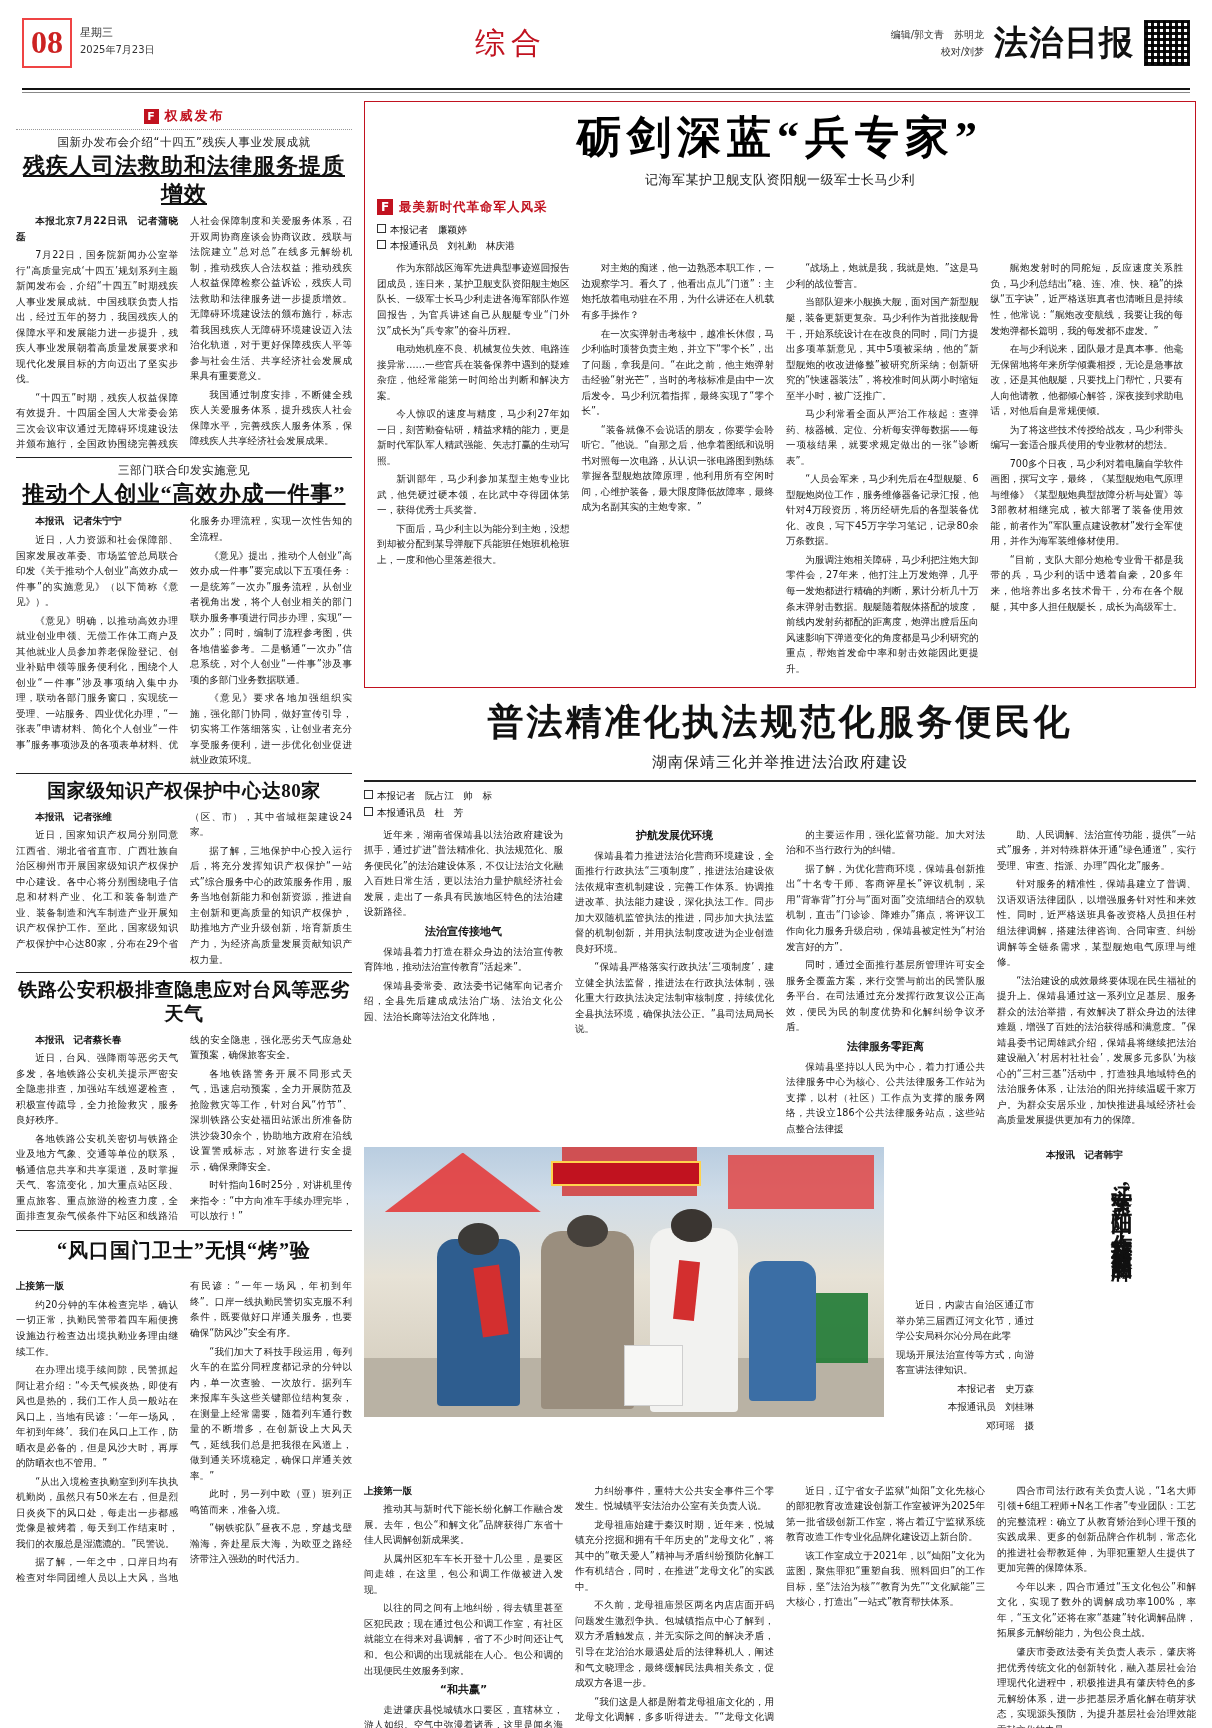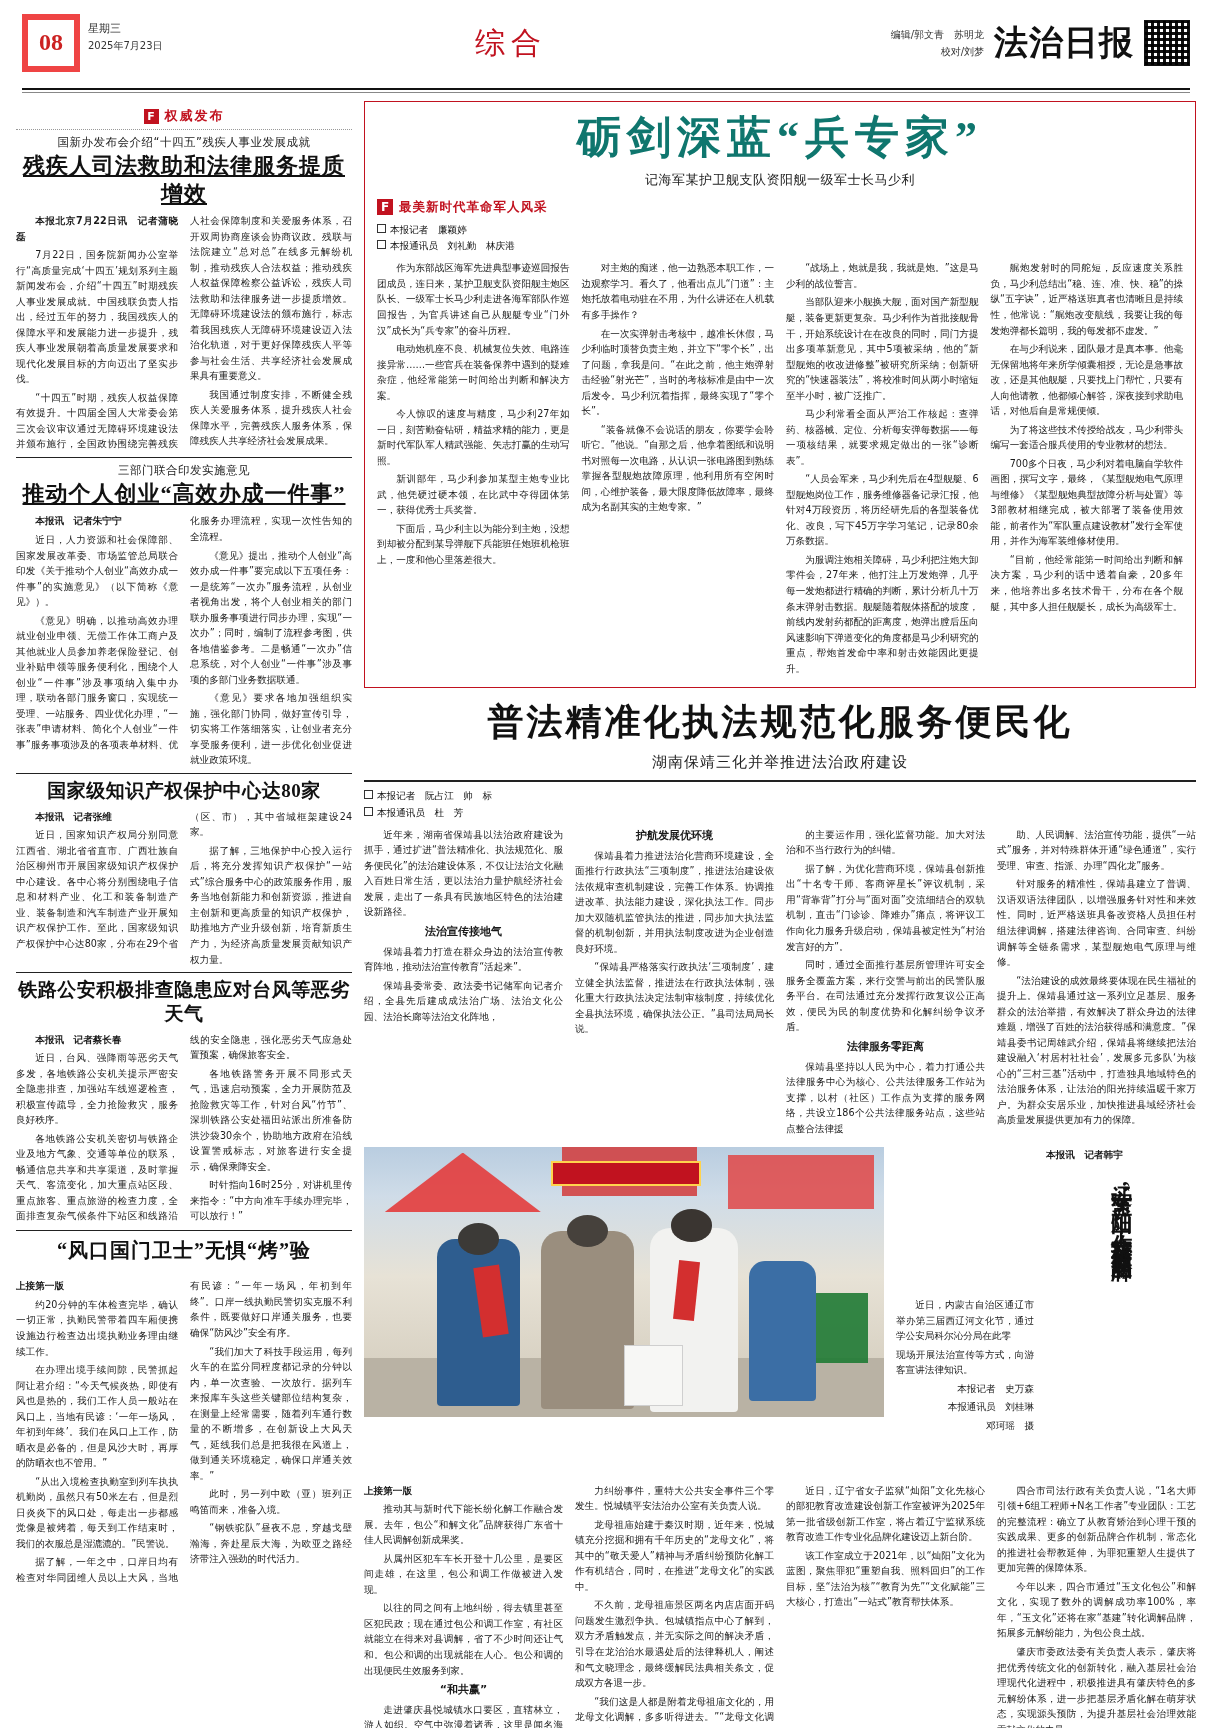--- a/index.html
+++ b/index.html
@@ -10,22 +10,22 @@
     color:#111;
     position:relative;
     overflow:hidden;
   }
   .page{width:1212px;height:1728px;position:relative;box-sizing:border-box;padding:0 16px;}
 
   
   .masthead{height:86px;display:flex;align-items:center;position:relative;padding:0 6px;}
   .mh-left{display:flex;align-items:flex-start;gap:8px;width:230px;}
   .page-num{
-    width:46px;height:46px;border:6px solid #ef4444;color:#c22;
-    font-size:24px;font-weight:bold;line-height:44px;text-align:center;
+    width:46px;height:46px;border:2px solid #ef4444;color:#c22;
+    font-size:32px;font-weight:bold;line-height:44px;text-align:center;
     font-family:"Liberation Serif",serif;
   }
   .mh-date{font-size:10px;line-height:1.6;color:#333;padding-top:6px;}
   .mh-date .wk{font-size:11px;}
   .mh-center{flex:1;text-align:center;}
   .section-title{
     color:#c1121f;font-size:30px;font-weight:normal;letter-spacing:6px;
     font-family:"Liberation Serif",serif;
   }
   .mh-right{display:flex;align-items:center;gap:10px;width:420px;justify-content:flex-end;}
@@ -66,21 +66,21 @@
     font-size:9.6px;line-height:1.62;text-align:justify;color:#1a1a1a;
     font-family:"DejaVu Sans",sans-serif;
   }
   .body p{margin:0 0 3px 0;text-indent:2em;}
   .cols2{column-count:2;column-gap:12px;}
 
   
   .lead-box{border:1px solid #c1121f;padding:10px 12px 8px;}
   .lead-title{
     font-family:"Liberation Serif",serif;font-weight:bold;font-size:44px;
-    text-align:center;letter-spacing:6px;color:#0f766e;line-height:1.2;
+    text-align:center;letter-spacing:6px;color:#000000;line-height:1.2;
   }
   .lead-sub{font-size:13px;text-align:center;margin-top:6px;color:#222;letter-spacing:.5px;}
   .flagline{display:flex;align-items:center;gap:6px;margin:10px 0 6px;}
   .flagline .fico{width:16px;height:16px;background:#c1121f;color:#fff;font-weight:bold;
      font-size:12px;line-height:16px;text-align:center;}
   .flagline .ftxt{font-size:12.5px;font-weight:bold;color:#c1121f;letter-spacing:1px;}
   .credits{font-size:9.6px;line-height:1.7;margin-bottom:6px;}
   .credits .sq{display:inline-block;width:7px;height:7px;border:1px solid #333;margin-right:4px;}
 
   
@@ -262,21 +262,21 @@
             <p>当部队迎来小舰换大舰，面对国产新型舰艇，装备更新更复杂。马少利作为首批接舰骨干，开始系统设计在在改良的同时，同门方提出多项革新意见，其中5项被采纳，他的“新型舰炮的收改进修整”被研究所采纳；创新研究的“快速器装法”，将校准时间从两小时缩短至半小时，被广泛推广。</p>
             <p>马少利常看全面从严治工作核起：查弹药、核器械、定位、分析每安弹每数据——每一项核结果，就要求规定做出的一张“诊断表”。</p>
             <p>“人员会军来，马少利先后在4型舰艇、6型舰炮岗位工作，服务维修器备记录汇报，他针对4万段资历，将历经研先后的各型装备优化、改良，写下45万字学习笔记，记录80余万条数据。</p>
             <p>为服调注炮相关障碍，马少利把注炮大卸零件会，27年来，他打注上万发炮弹，几乎每一发炮都进行精确的判断，累计分析几十万条末弹射击数据。舰艇随着舰体搭配的坡度，前线内发射药都配的距离度，炮弹出膛后压向风速影响下弹道变化的角度都是马少利研究的重点，帮炮首发命中率和射击效能因此更提升。</p>
           </div>
           <div class="body" style="flex:1;">
             <p>艉炮发射时的同舵短，反应速度关系胜负，马少利总结出“稳、连、准、快、稳”的操纵“五字诀”，近严格送班真者也清晰且是持续性，他常说：“艉炮改变航线，我要让我的每发炮弹都长篇明，我的每发都不虚发。”</p>
             <p>在与少利说来，团队最才是真本事。他毫无保留地将年来所学倾囊相授，无论是急事故改，还是其他舰艇，只要找上门帮忙，只要有人向他请教，他都倾心解答，深夜接到求助电话，对他后自是常规便倾。</p>
             <p>为了将这些技术传授给战友，马少利带头编写一套适合服兵使用的专业教材的想法。</p>
             <p>700多个日夜，马少利对着电脑自学软件画图，撰写文字，最终，《某型舰炮电气原理与维修》《某型舰炮典型故障分析与处置》等3部教材相继完成，被大部署了装备使用效能，前者作为“军队重点建设教材”发行全军使用，并作为海军装维修材使用。</p>
-            <p>“目前，他经常能第一时间给出判断和解决方案，马少利的话中透着自豪，20多年来，他培养出多名技术骨干，分布在各个舰艇，其中多人担任舰艇长，成长为高级军士。</p>
+            <p>“目前，支队大部分炮枪专业骨干都是我带的兵，马少利的话中透着自豪，20多年来，他培养出多名技术骨干，分布在各个舰艇，其中多人担任舰艇长，成长为高级军士。</p>
           </div>
         </div>
       </div>
 
       <div class="big2">普法精准化执法规范化服务便民化</div>
       <div class="big2sub">湖南保靖三化并举推进法治政府建设</div>
       <div class="thickline" style="margin-top:8px;"></div>
 
       <div class="credits" style="width:230px;">
         <div><span class="sq"></span><span>本报记者　阮占江　帅　标</span></div>

